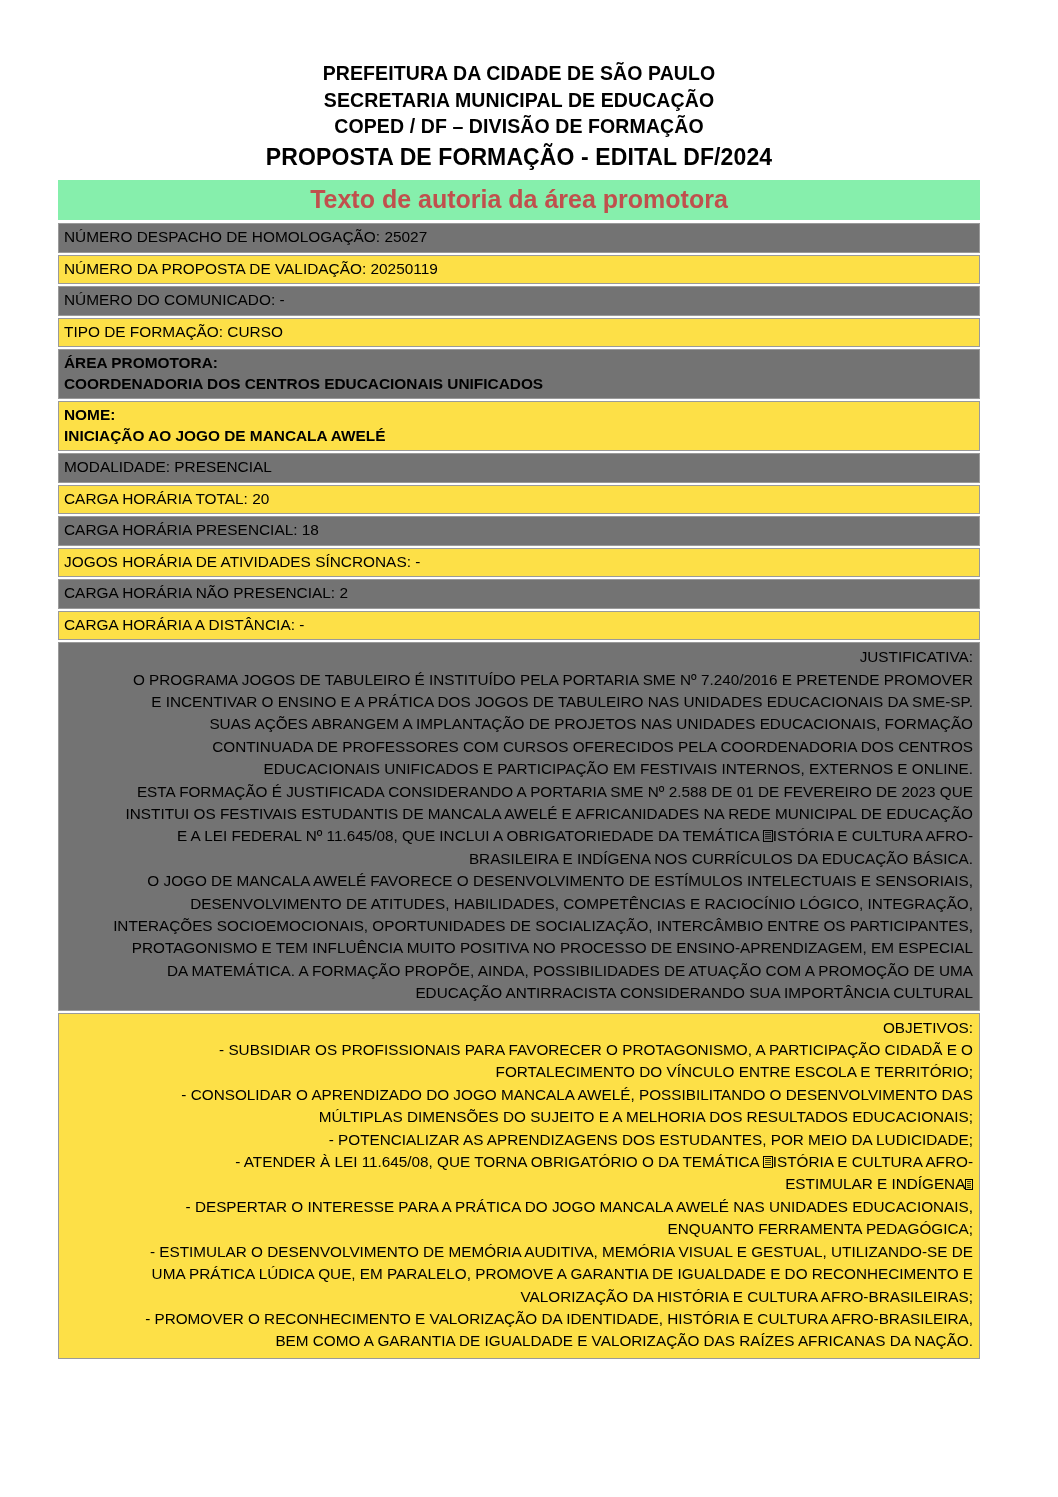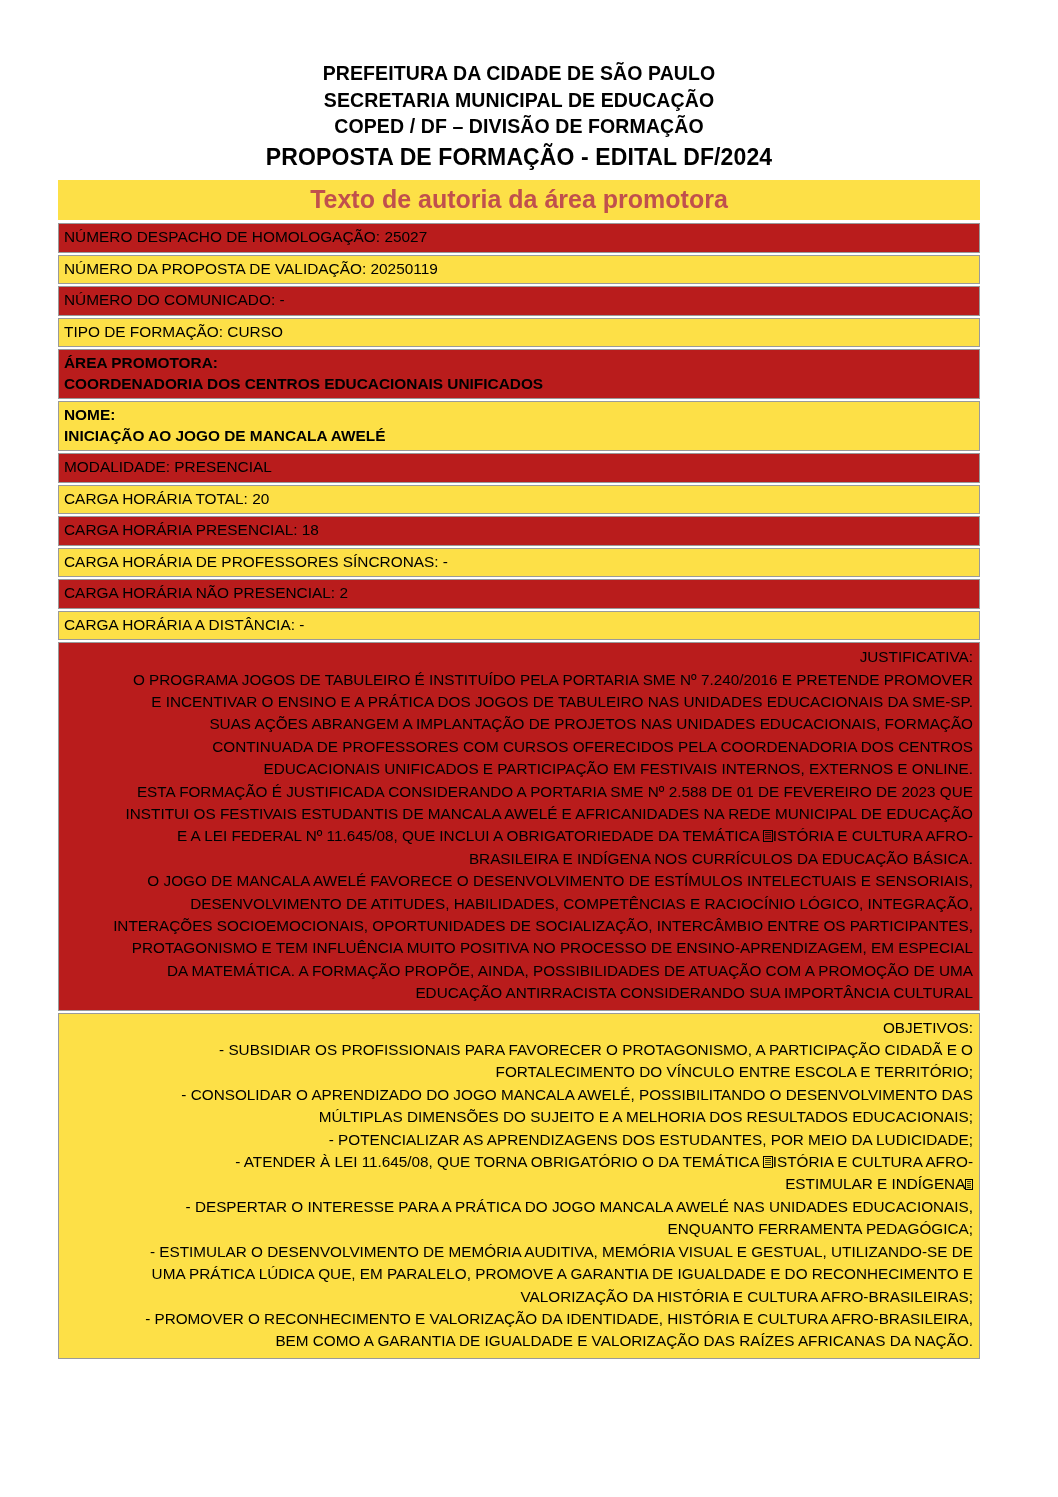--- a/index.html
+++ b/index.html
@@ -32,21 +32,21 @@
     font-weight: bold;
     letter-spacing: 0.1px;
     line-height: 1.37;
     white-space: nowrap;
   }
   .doc-heading .h-small { font-size: 19.5px; }
   .doc-heading .h-big   { font-size: 23px; padding-top: 2px; }
 
   
   .title-band {
-    background: #fde047;
+    background: #86efac;
     text-align: center;
     padding: 5px 0 7px 0;
     margin-top: 6px;
   }
   .title-band .title-text {
     color: #c0504d;
     font-weight: bold;
     font-size: 25px;
     line-height: 1.15;
   }
@@ -58,21 +58,21 @@
     border-spacing: 0 2px;
     margin-top: 1px;
     table-layout: fixed;
   }
   .form-table td {
     border: 1px solid #9a9a9a;
     padding: 3px 4px 4px 5px;
     font-size: 15.4px;
     line-height: 1.33;
     vertical-align: top;
-    background: #b91c1c;
+    background: #737373;
   }
   .form-table tr.shaded td { background: #fde047; }
   .form-table td.bold { font-weight: bold; }
   .form-table td .l { display: block; white-space: nowrap; }
 
   
   .form-table td.block {
     font-size: 15.3px;
     line-height: 1.465;
     padding: 3px 6px 5px 5px;
@@ -145,21 +145,21 @@
       <tr>
         <td>MODALIDADE: PRESENCIAL</td>
       </tr>
       <tr class="shaded">
         <td>CARGA HORÁRIA TOTAL: 20</td>
       </tr>
       <tr>
         <td>CARGA HORÁRIA PRESENCIAL: 18</td>
       </tr>
       <tr class="shaded">
-        <td>CARGA HORÁRIA DE PROFESSORES SÍNCRONAS:  -</td>
+        <td>JOGOS HORÁRIA DE ATIVIDADES SÍNCRONAS:  -</td>
       </tr>
       <tr>
         <td>CARGA HORÁRIA NÃO PRESENCIAL: 2</td>
       </tr>
       <tr class="shaded">
         <td>CARGA HORÁRIA A DISTÂNCIA:  -</td>
       </tr>
 
       <tr>
         <td class="block">

